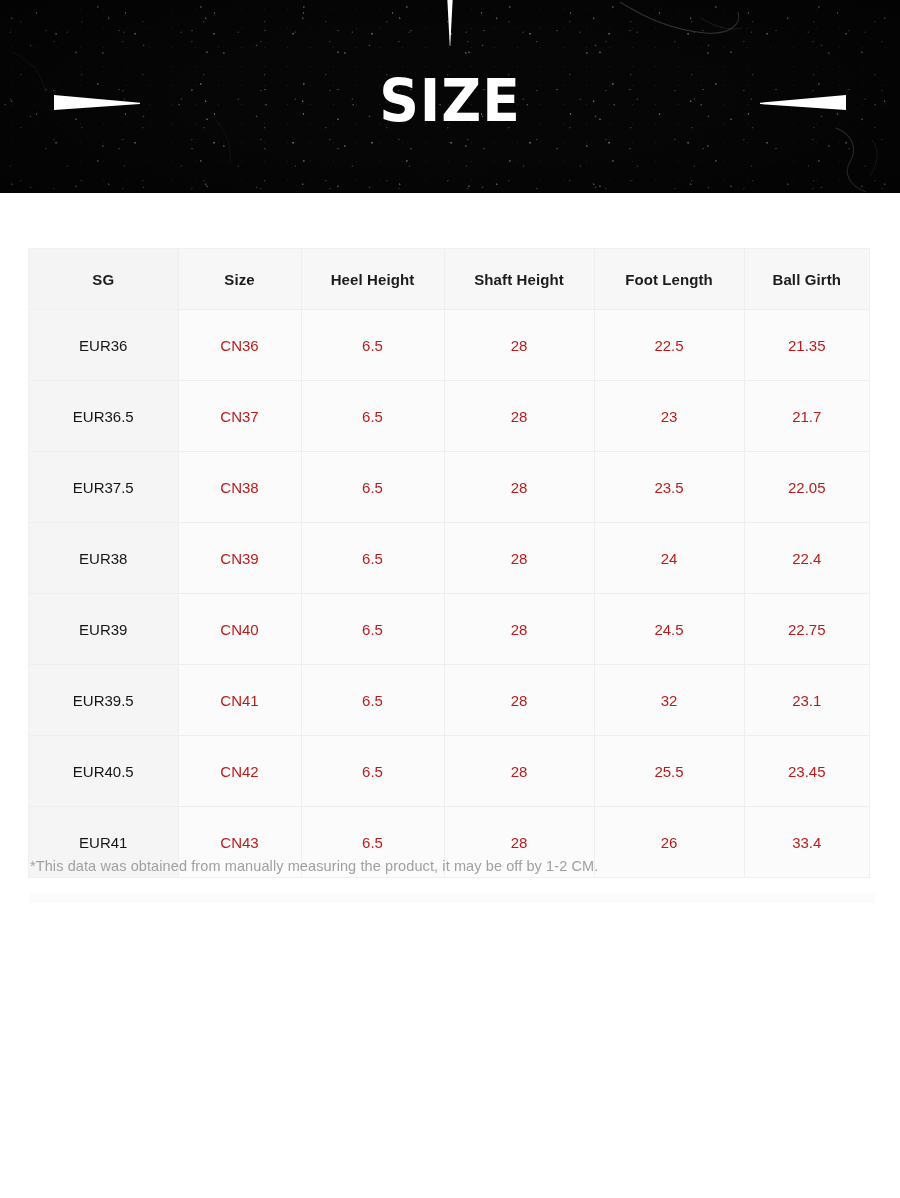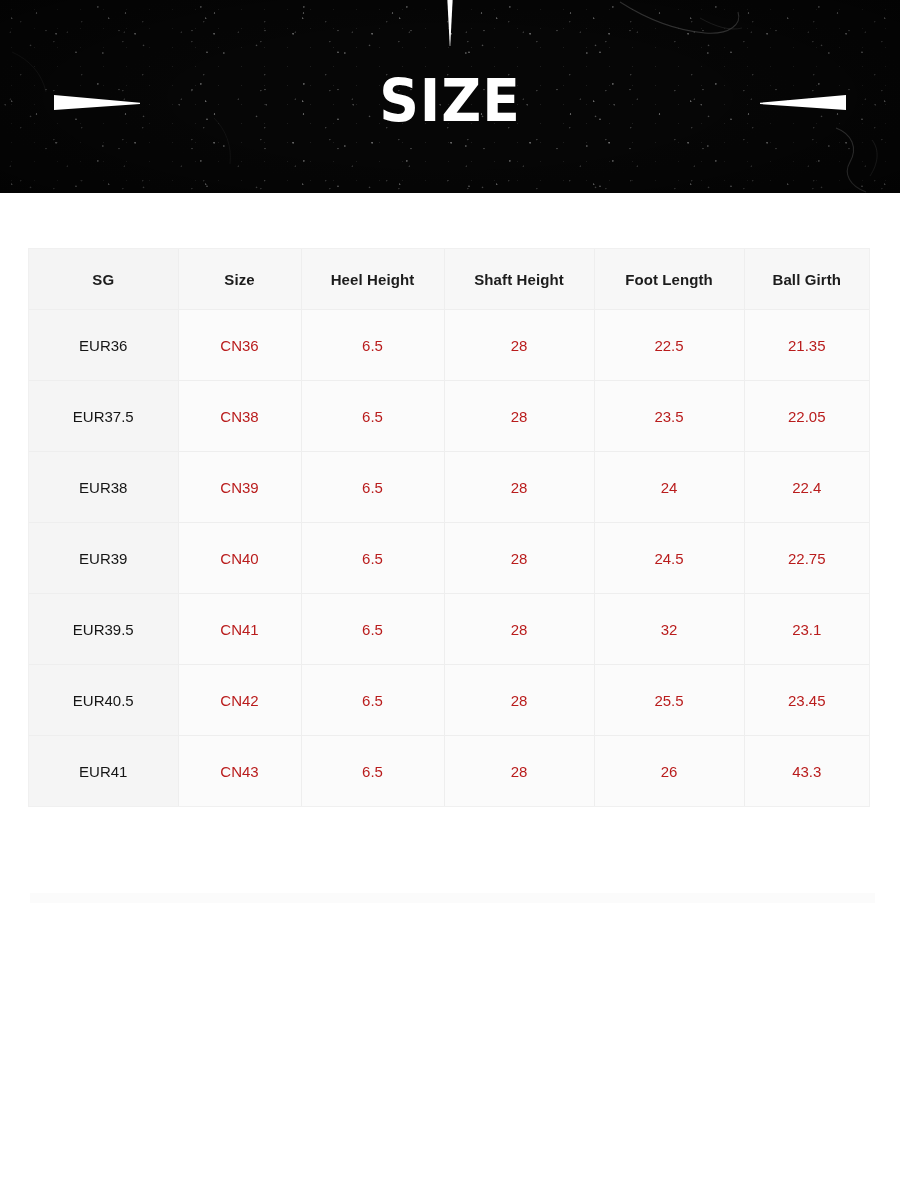--- a/index.html
+++ b/index.html
@@ -235,20 +235,28 @@
     <tbody>
       <tr>
         <td class="col-sg">EUR36</td>
         <td>CN36</td>
         <td>6.5</td>
         <td>28</td>
         <td>22.5</td>
         <td>21.35</td>
       </tr>
       <tr>
+        <td class="col-sg">EUR36.5</td>
+        <td>CN37</td>
+        <td>6.5</td>
+        <td>28</td>
+        <td>23</td>
+        <td>21.7</td>
+      </tr>
+      <tr>
         <td class="col-sg">EUR37.5</td>
         <td>CN38</td>
         <td>6.5</td>
         <td>28</td>
         <td>23.5</td>
         <td>22.05</td>
       </tr>
       <tr>
         <td class="col-sg">EUR38</td>
         <td>CN39</td>
@@ -280,19 +288,20 @@
         <td>28</td>
         <td>25.5</td>
         <td>23.45</td>
       </tr>
       <tr>
         <td class="col-sg">EUR41</td>
         <td>CN43</td>
         <td>6.5</td>
         <td>28</td>
         <td>26</td>
-        <td>43.3</td>
+        <td>33.4</td>
       </tr>
     </tbody>
   </table>
 
+  <div class="footnote">*This data was obtained from manually measuring the product, it may be off by 1-2 CM.</div>
   <div class="tail-band"></div>
 </div>
 
 </body></html>

